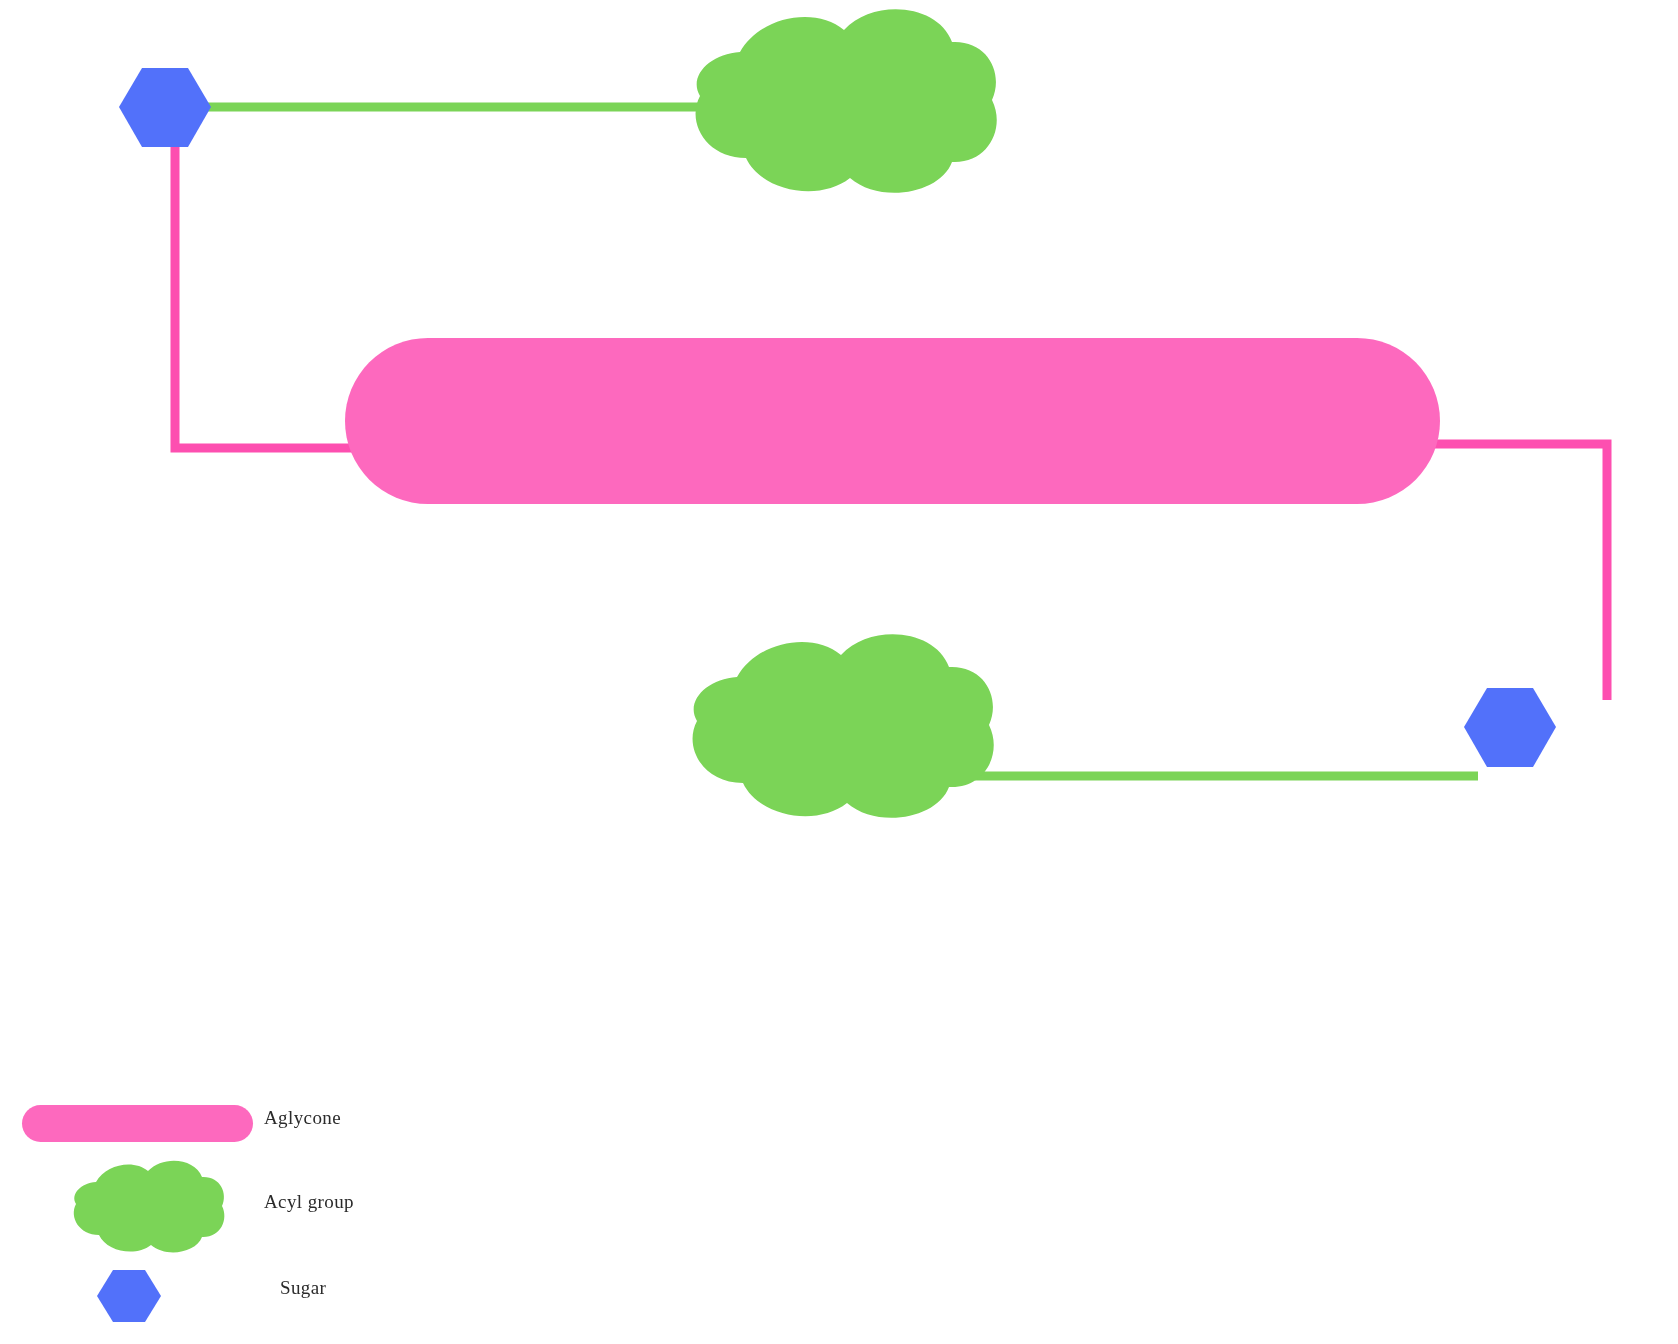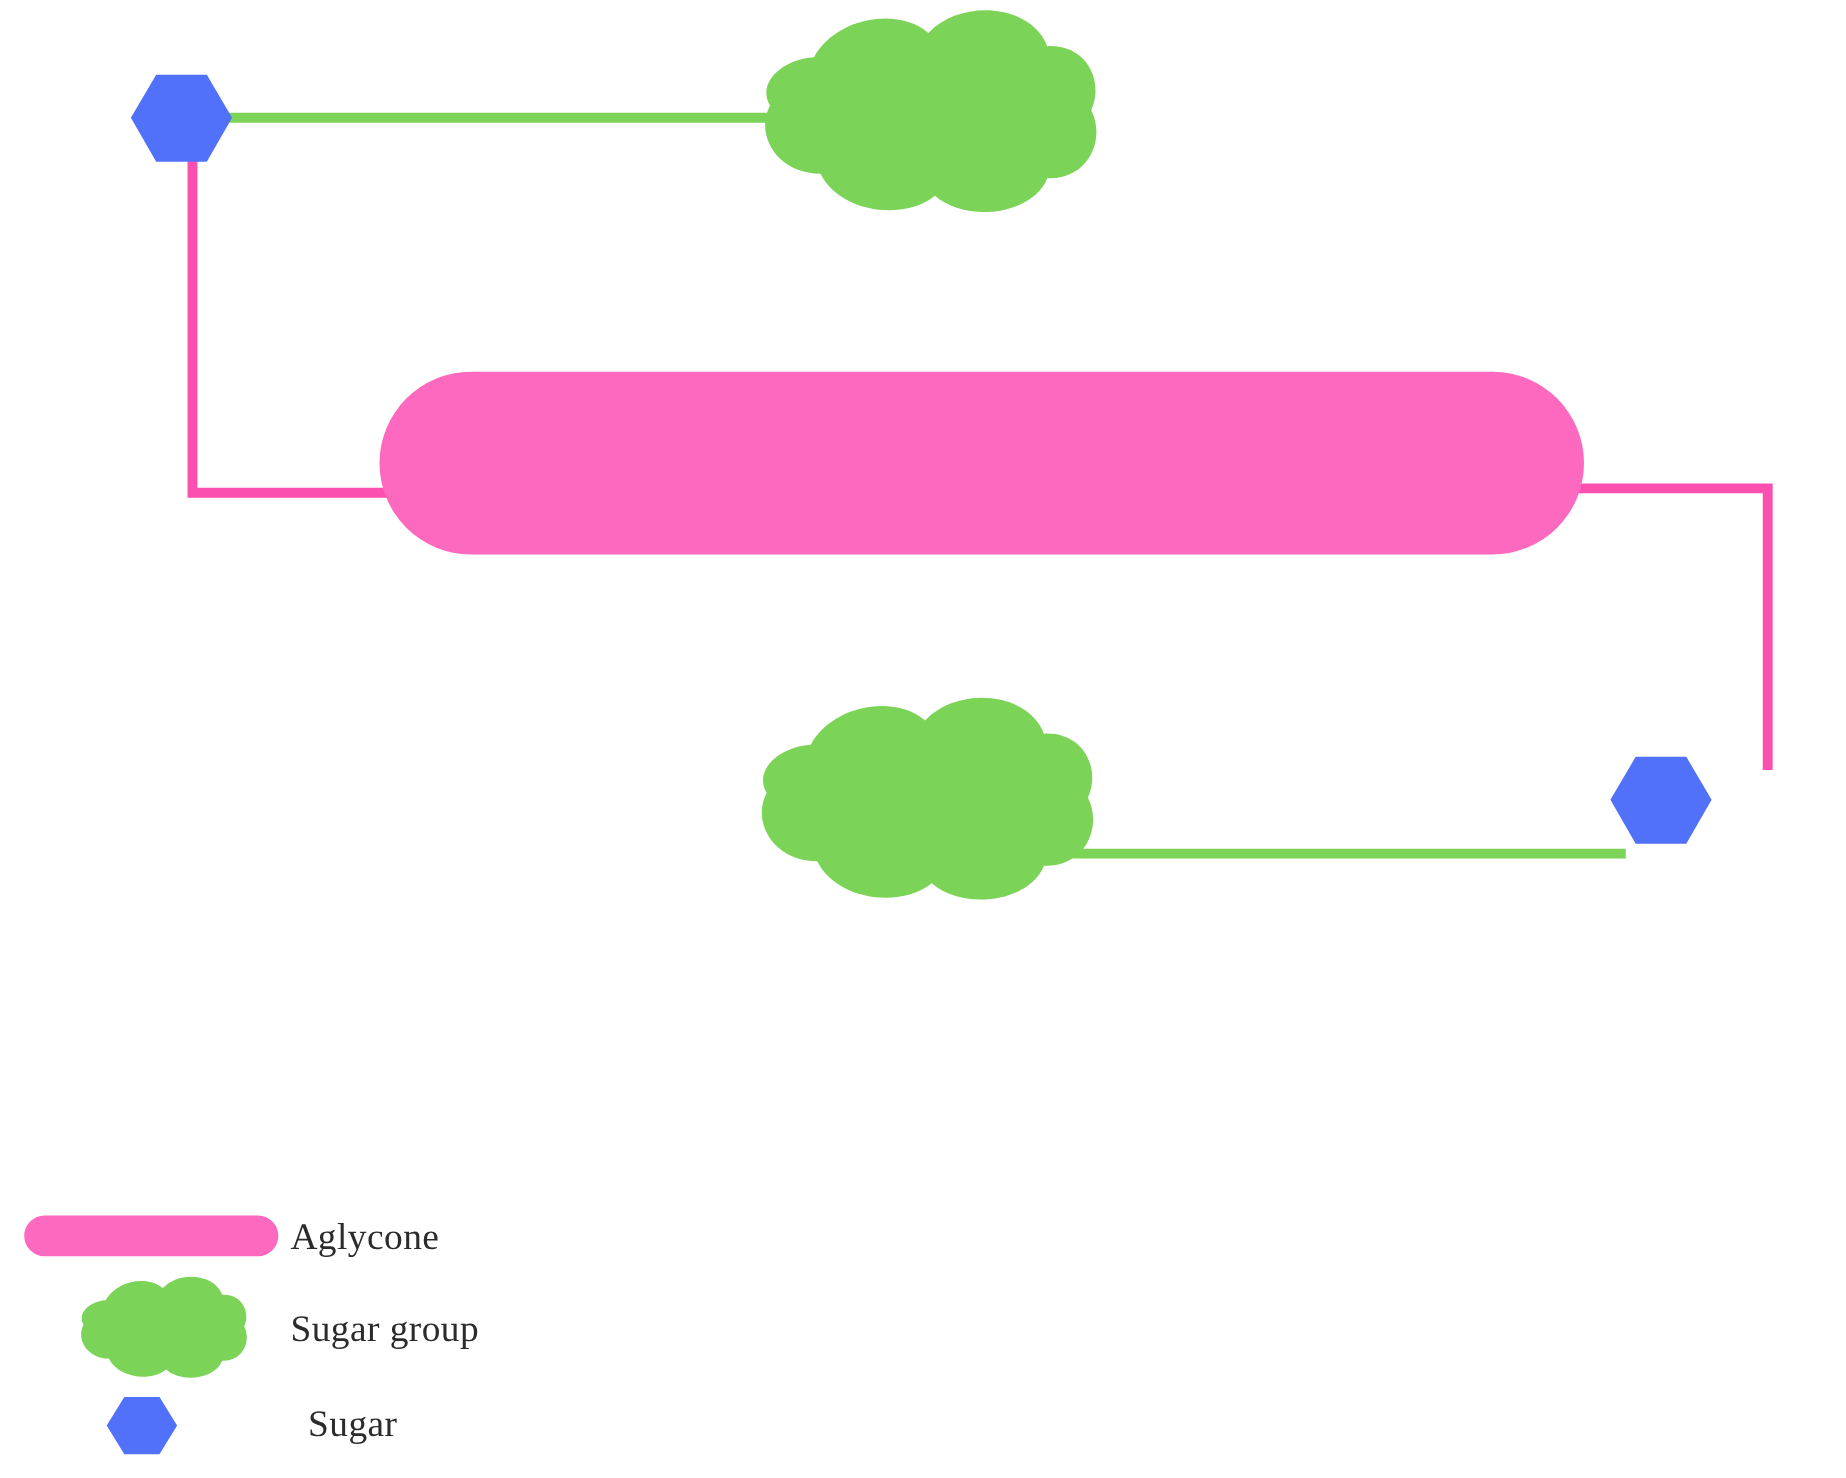--- a/index.html
+++ b/index.html
@@ -24,21 +24,21 @@
   svg.diagram-svg {
     position: absolute;
     left: 0; top: 0;
     width: 1678px;
     height: 1344px;
     display: block;
   }
   .legend-label {
     position: absolute;
     font-family: "Liberation Serif", "DejaVu Serif", serif;
-    font-size: 34px;
+    font-size: 19px;
     color: #2b2b2b;
     letter-spacing: 0.4px;
     white-space: nowrap;
     line-height: 1;
   }
   #legend-label-aglycone { left: 264px; top: 1108px; }
   #legend-label-acyl     { left: 264px; top: 1192px; }
   #legend-label-sugar    { left: 280px; top: 1278px; }
 </style>
 </head>
@@ -111,17 +111,17 @@
                C 136 1257, 107 1252, 99 1235
                C 79 1235, 69 1217, 76 1204
                C 70 1194, 81 1183, 96 1182 Z"></path>
 
       <polygon fill="#5271fa" points="113,1270 145,1270 161,1296 145,1322 113,1322 97,1296"></polygon>
     </g>
   </svg>
 
   <div class="legend-label" id="legend-label-aglycone">Aglycone</div>
 
-  <div class="legend-label" id="legend-label-acyl">Sugar group</div>
+  <div class="legend-label" id="legend-label-acyl">Acyl group</div>
 
   <div class="legend-label" id="legend-label-sugar">Sugar</div>
 
 </div>
 
 </body></html>

